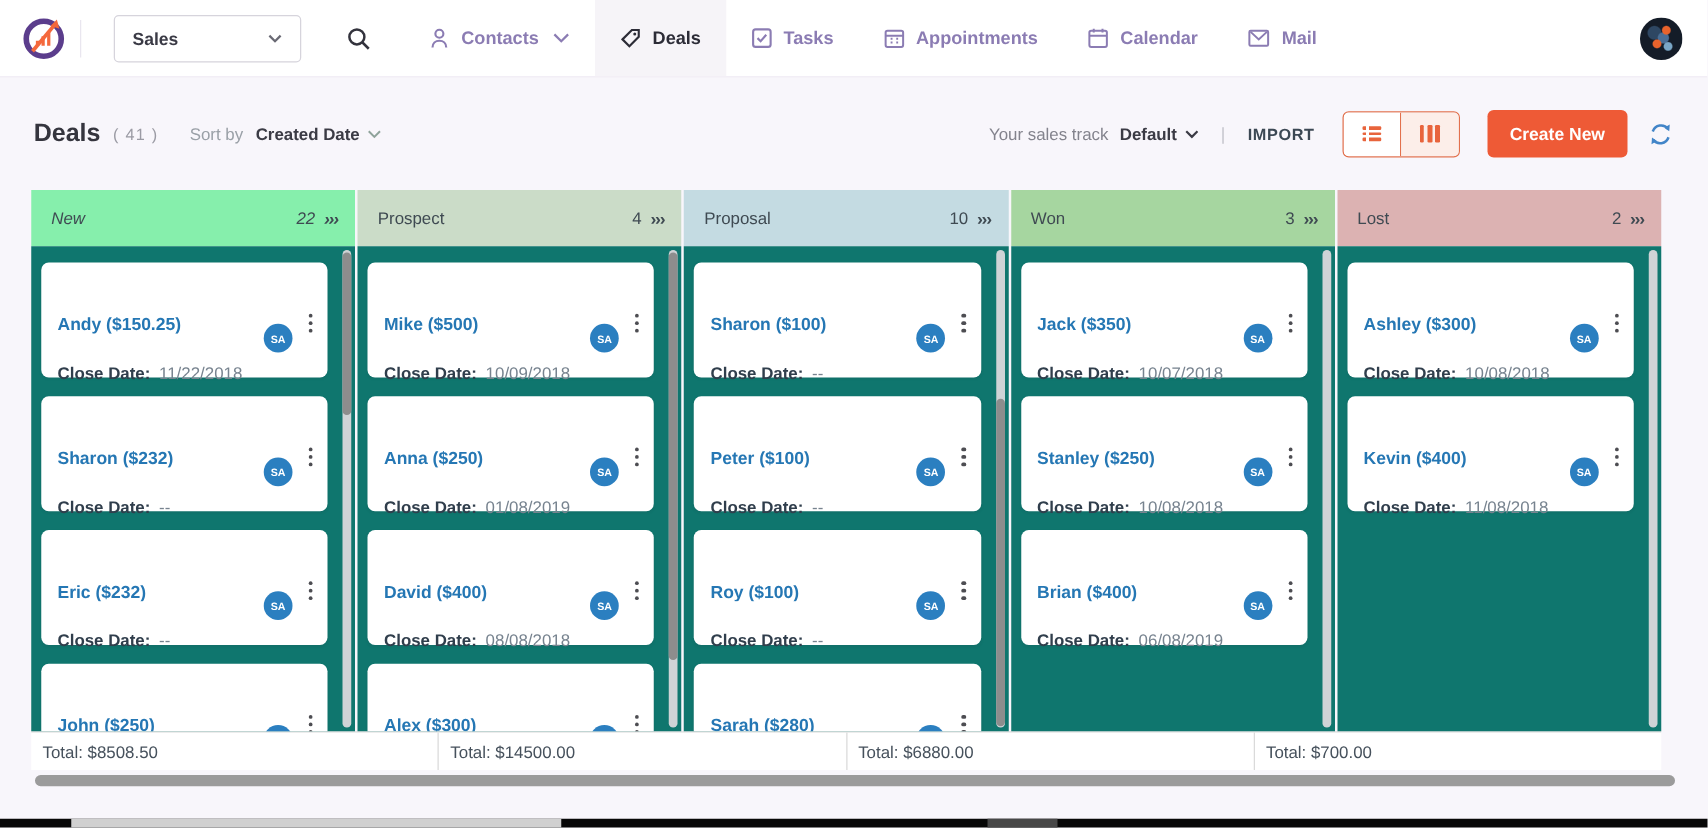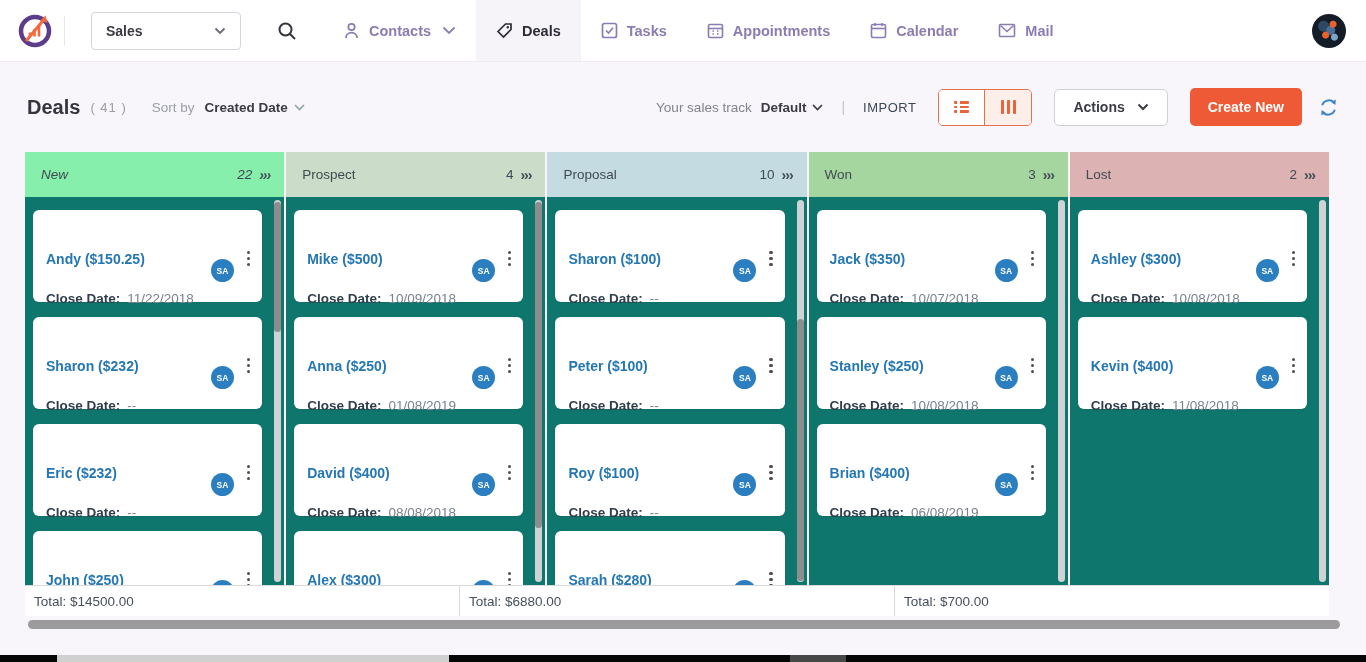--- a/index.html
+++ b/index.html
@@ -38,21 +38,21 @@
   .page-title { font-size:20px; font-weight:bold; color:#35353e; }
   .page-count { font-size:13px; color:#9b9ba4; margin-left:10px; letter-spacing:1px; }
   .sortby { margin-left:25px; font-size:13.5px; color:#9aa0a7; }
   .sortval { margin-left:10px; font-size:13.5px; font-weight:bold; color:#3b3b45; cursor:pointer;
     display:flex; align-items:center; gap:6px; }
   .tb-right { margin-left:auto; display:flex; align-items:center; }
   .track-label { font-size:13.5px; color:#83838d; }
   .track-value { margin-left:9px; font-size:13.5px; font-weight:bold; color:#3b3b45;
     display:flex; align-items:center; gap:6px; cursor:pointer; }
   .pipe { margin:0 18px; color:#c4c4cc; font-size:14px; }
-  .import { font-size:13px; font-weight:normal; color:#3c4854; letter-spacing:.5px; cursor:pointer;text-align:center; }
+  .import { font-size:13px; font-weight:bold; color:#3c4854; letter-spacing:.5px; cursor:pointer;text-align:center; }
   .view-toggle { margin-left:22px; display:flex; height:37px; border-radius:5px;
     overflow:hidden; border:1px solid #e2714d; }
   .vt-btn { width:46px; display:flex; align-items:center; justify-content:center; cursor:pointer; }
   .vt-list { background:#fff; border-right:1px solid #e2714d; }
   .vt-kanban { background:#fceee9; }
   .icon-list { width:15px; height:12px; display:flex; flex-direction:column; justify-content:space-between; }
   .icon-list i { height:2.6px; border-radius:1px; display:block;
     background:linear-gradient(90deg,#e8643c 0 3px, rgba(0,0,0,0) 3px 5.5px, #e8643c 5.5px 100%); }
   .icon-kanban { display:flex; gap:2.5px; height:14px; }
   .icon-kanban i { width:3.6px; background:#e8643c; border-radius:1px; display:block; }
@@ -229,26 +229,20 @@
       </div>
       <div class="vt-btn vt-kanban">
         <span class="icon-kanban">
             <i></i>
             <i></i>
             <i></i>
           </span>
       </div>
     </div>
 
-    <button class="actions-btn">
-      <span>Actions</span>
-      <svg width="12" height="8" viewBox="0 0 12 8">
-          <path d="M1.5 1.5 L6 6 L10.5 1.5" fill="none" stroke="#3b3b45" stroke-width="2"></path>
-        </svg>
-    </button>
 
     <button class="create-btn">Create New</button>
 
     <span class="refresh-btn">
       <svg width="21" height="21" viewBox="0 0 21 21" fill="none">
         <path d="M4.2 8.2 A7 7 0 0 1 16.5 6.2" stroke="#4285c8" stroke-width="2"></path>
         <polygon points="17.8,2.6 17.4,8 13.4,5.2" fill="#4285c8"></polygon>
         <path d="M16.8 12.8 A7 7 0 0 1 4.5 14.8" stroke="#4285c8" stroke-width="2"></path>
         <polygon points="3.2,18.4 3.6,13 7.6,15.8" fill="#4285c8"></polygon>
       </svg>
@@ -524,20 +518,21 @@
           </div>
           <div class="card-close"><span class="close-label">Close Date:</span><span class="close-value">11/08/2018</span></div>
         </div>
         <div class="vtrack"></div>
       </div>
     </div>
 
   </div>
 
   <div class="totals">
+    <div class="total-cell">Total: $8508.50</div>
     <div class="total-cell">Total: $14500.00</div>
     <div class="total-cell">Total: $6880.00</div>
     <div class="total-cell">Total: $700.00</div>
   </div>
 
   <div class="hscroll">
     <div class="hthumb"></div>
   </div>
 </div>
 

